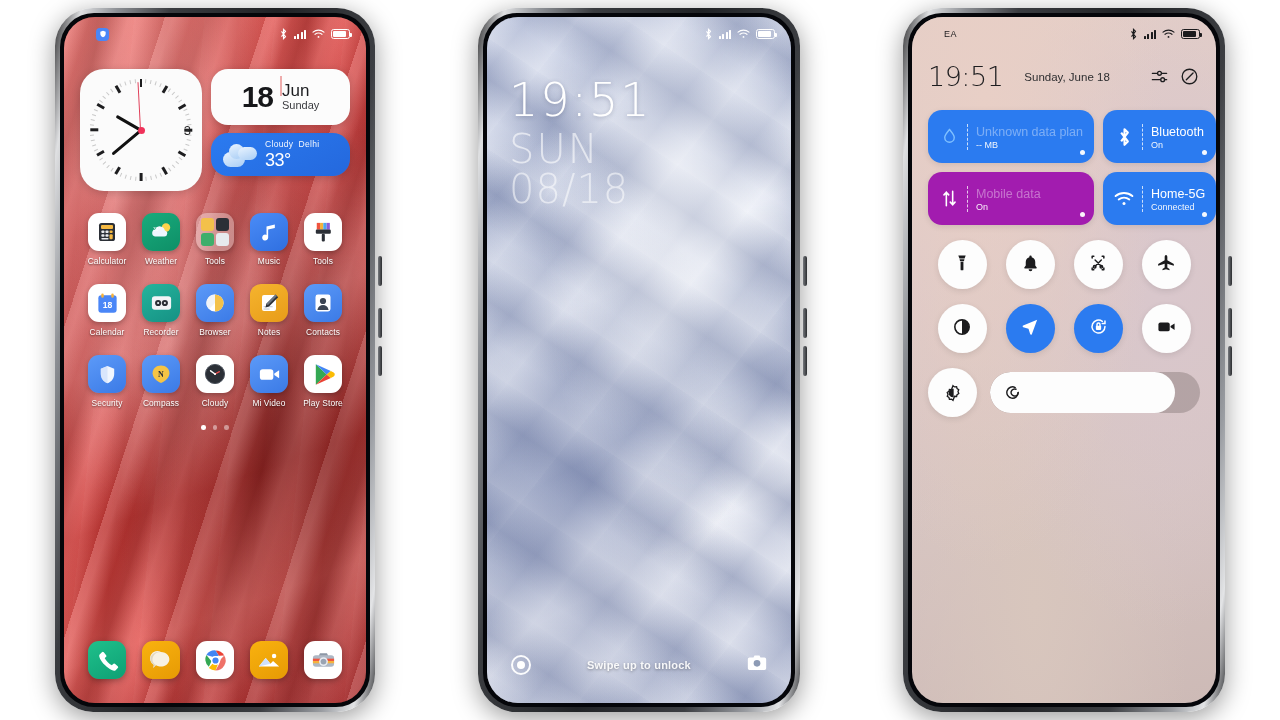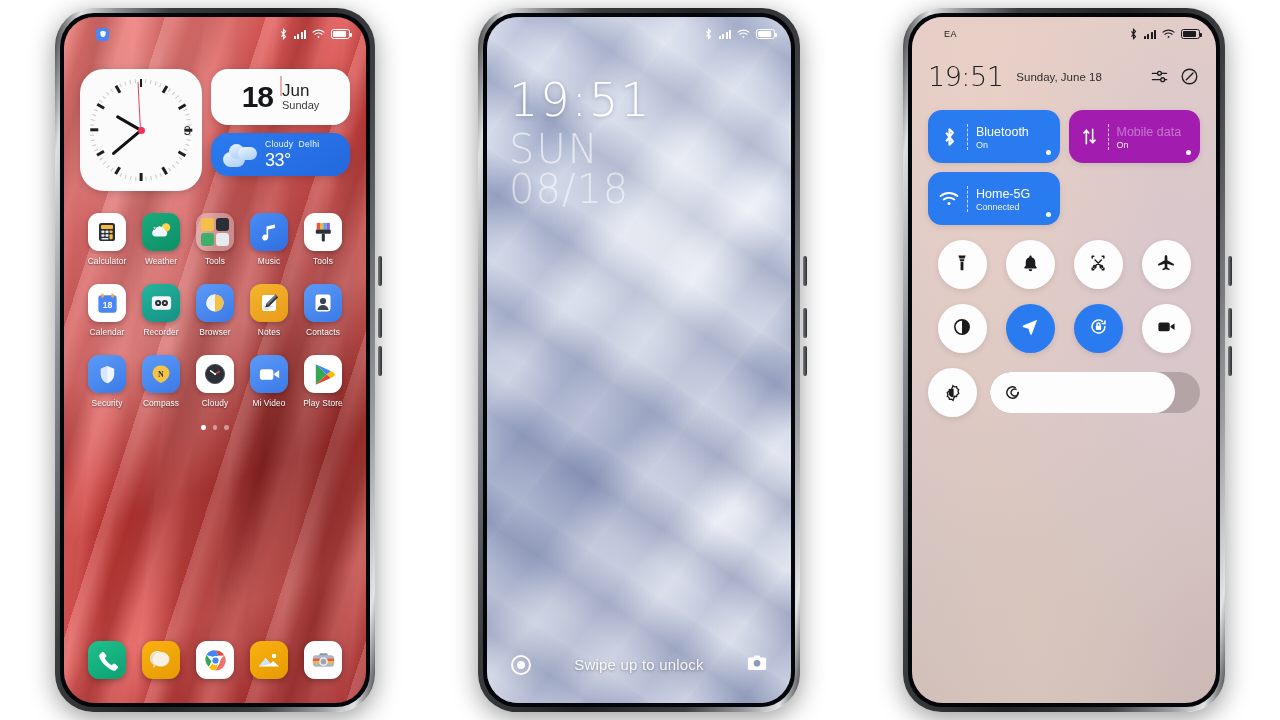--- a/index.html
+++ b/index.html
@@ -143,32 +143,32 @@
             font-family:"DejaVu Sans", sans-serif;
             text-shadow:0 1px 4px rgba(60,70,100,.35);}
   .lk-dow{ position:absolute; left:22px; top:112px; font-size:40px; font-weight:300;
            color:rgba(255,255,255,.60); letter-spacing:2px; line-height:1;
            font-family:"DejaVu Sans", sans-serif;}
   .lk-date{ position:absolute; left:22px; top:152px; font-size:40px; font-weight:300;
             color:rgba(255,255,255,.55); letter-spacing:1px; line-height:1;
             font-family:"DejaVu Sans", sans-serif;}
   .lk-bottom{ position:absolute; left:0; right:0; bottom:28px; display:flex;
               align-items:center; justify-content:space-between; padding:0 24px;}
-  .lk-hint{ font-size:15px; color:rgba(255,255,255,.92); letter-spacing:.2px;
-            text-shadow:0 1px 3px rgba(0,0,0,.35);}
+  .lk-hint{ font-size:11px; color:rgba(255,255,255,.92); letter-spacing:.2px;
+            text-shadow:0 1px 3px rgba(0,0,0,.35);font-weight:bold;}
   .lk-circ{ width:20px; height:20px; border:2px solid rgba(255,255,255,.95); border-radius:50%;
             display:flex; align-items:center; justify-content:center;}
   .lk-circ b{ width:8px; height:8px; border-radius:50%; background:#fff; display:block;}
 
   
   .cc-body{ position:absolute; inset:0; z-index:4; padding:0 16px;}
   .cc-head{ display:flex; align-items:center; margin-top:44px; gap:8px;}
   .cc-time{ font-size:27px; font-weight:300; color:#1d1d1f; letter-spacing:-.5px;
             font-family:"DejaVu Sans", sans-serif;}
-  .cc-date{ font-size:11.5px; color:#2e2e30; margin-left:5px; flex:1;}
+  .cc-date{ font-size:11.5px; color:#2e2e30; margin-left:13px; flex:1;}
   .cc-hicon{ width:22px; height:22px; display:flex; align-items:center; justify-content:center;}
 
   .tiles{ display:grid; grid-template-columns:1fr 1fr; gap:9px; margin-top:18px;}
   .tile{ height:53px; border-radius:14px; padding:0 11px; display:flex; align-items:center;
          gap:8px; position:relative; box-shadow:0 2px 6px rgba(0,0,0,.10);}
   .tile .ti{ width:20px; height:20px; flex:none; display:flex; align-items:center; justify-content:center;}
   .tile .sep{ width:1px; height:26px; background:rgba(255,255,255,.55); flex:none;
               border-left:1px dashed rgba(255,255,255,.75); background:none;}
   .tile .tt{ overflow:hidden; color:#fff; min-width:0;}
   .tile .t1{ font-size:12.5px; white-space:nowrap; line-height:1.25;}
@@ -681,20 +681,30 @@
             </span>
             <span class="cc-hicon">
               <svg width="19" height="19" viewBox="0 0 24 24" fill="none" stroke="#1d1d1f" stroke-width="1.7" stroke-linecap="round">
                 <circle cx="12" cy="12" r="9.2"></circle>
                   <path d="M16.5 7.5 8 16"></path>
               </svg>
             </span>
           </div>
 
           <div class="tiles" id="cc-tiles">
+              <div class="tile blue faded">
+                <span class="ti">
+                  <svg width="19" height="19" viewBox="0 0 24 24" fill="none" stroke="#7fc0ff" stroke-width="1.8">
+                    <path d="M12 3.2c3.3 4 6 7 6 10a6 6 0 0 1-12 0c0-3 2.7-6 6-10z"></path>
+                  </svg>
+                </span>
+                <span class="sep"></span>
+                <span class="tt"><span class="t1">Unknown data plan</span><span class="t2" style="display:block">-- MB</span></span>
+                <span class="pip"></span>
+              </div>
               <div class="tile blue">
                 <span class="ti">
                   <svg width="17" height="20" viewBox="0 0 12 18" fill="none" stroke="#ffffff" stroke-width="1.9" stroke-linejoin="round">
                     <path d="M3 5l6 8-3 3V2l3 3-6 8"></path>
                   </svg>
                 </span>
                 <span class="sep"></span>
                 <span class="tt"><span class="t1">Bluetooth</span><span class="t2" style="display:block">On</span></span>
                 <span class="pip"></span>
               </div>

